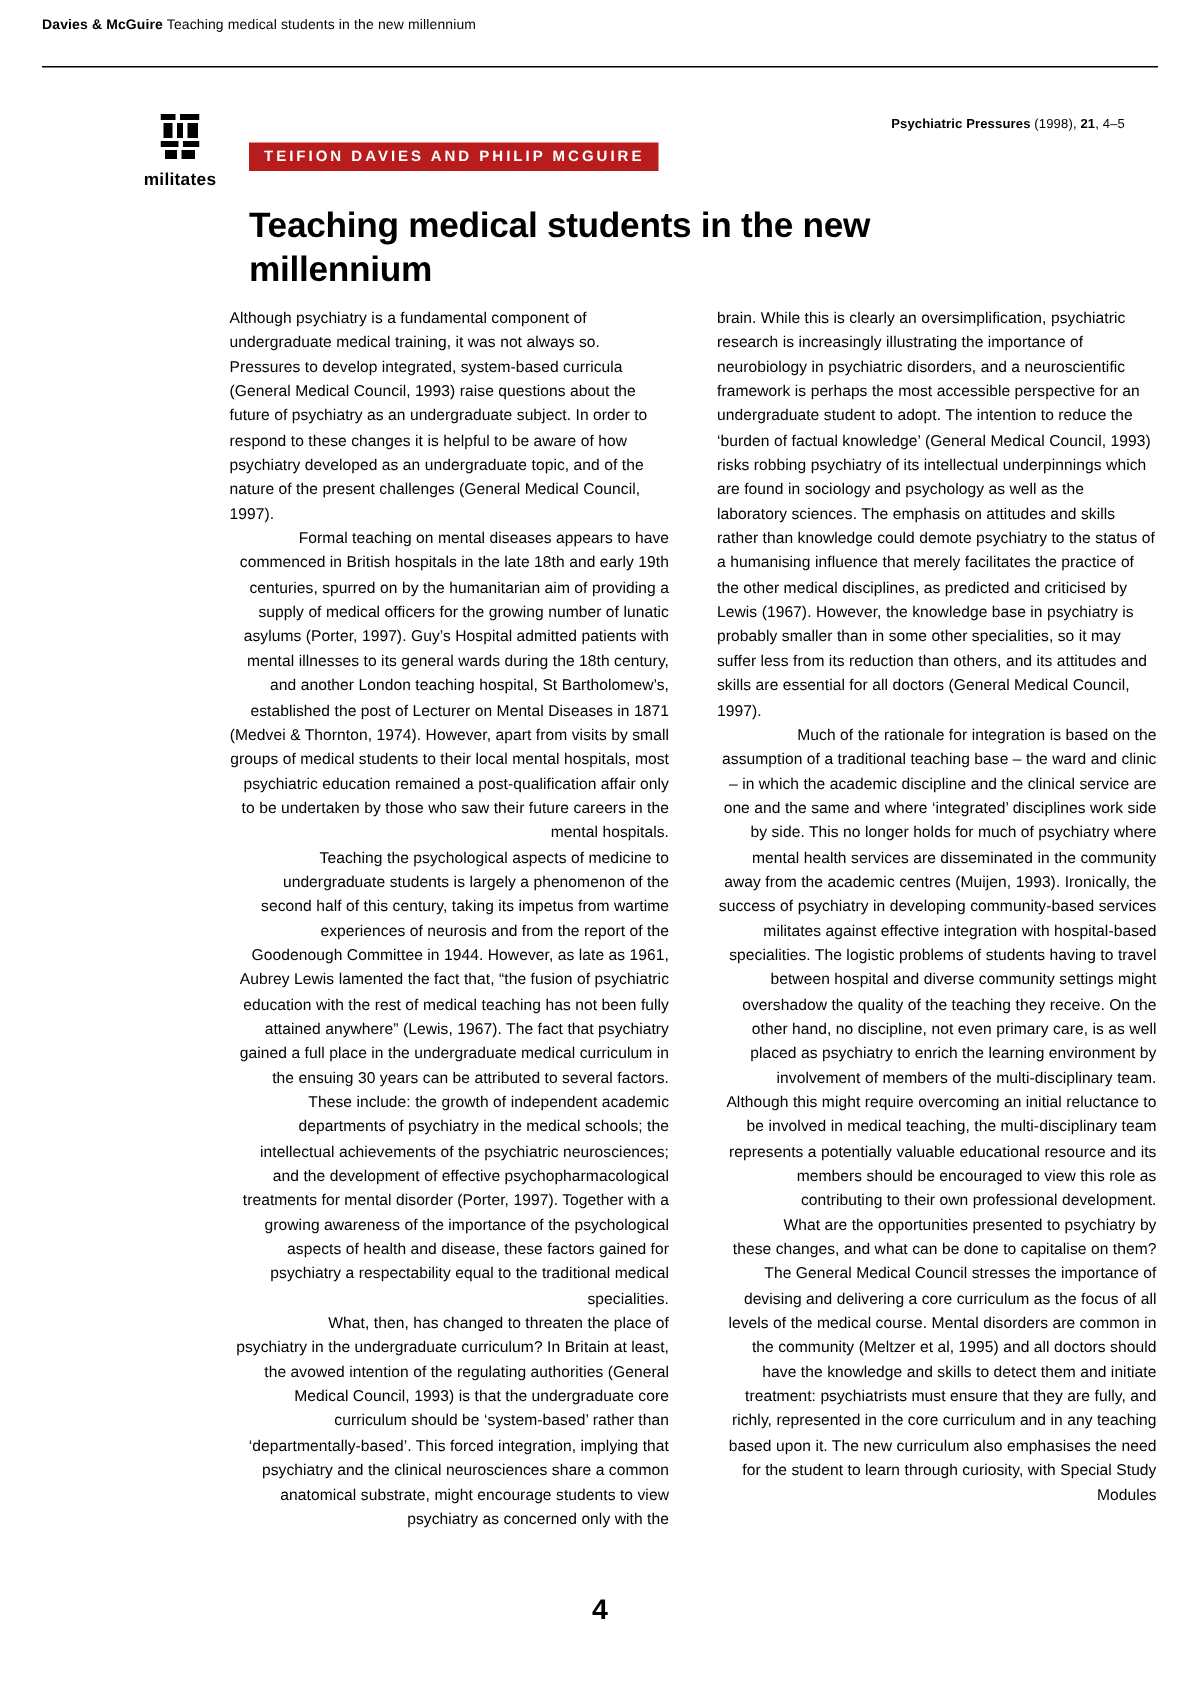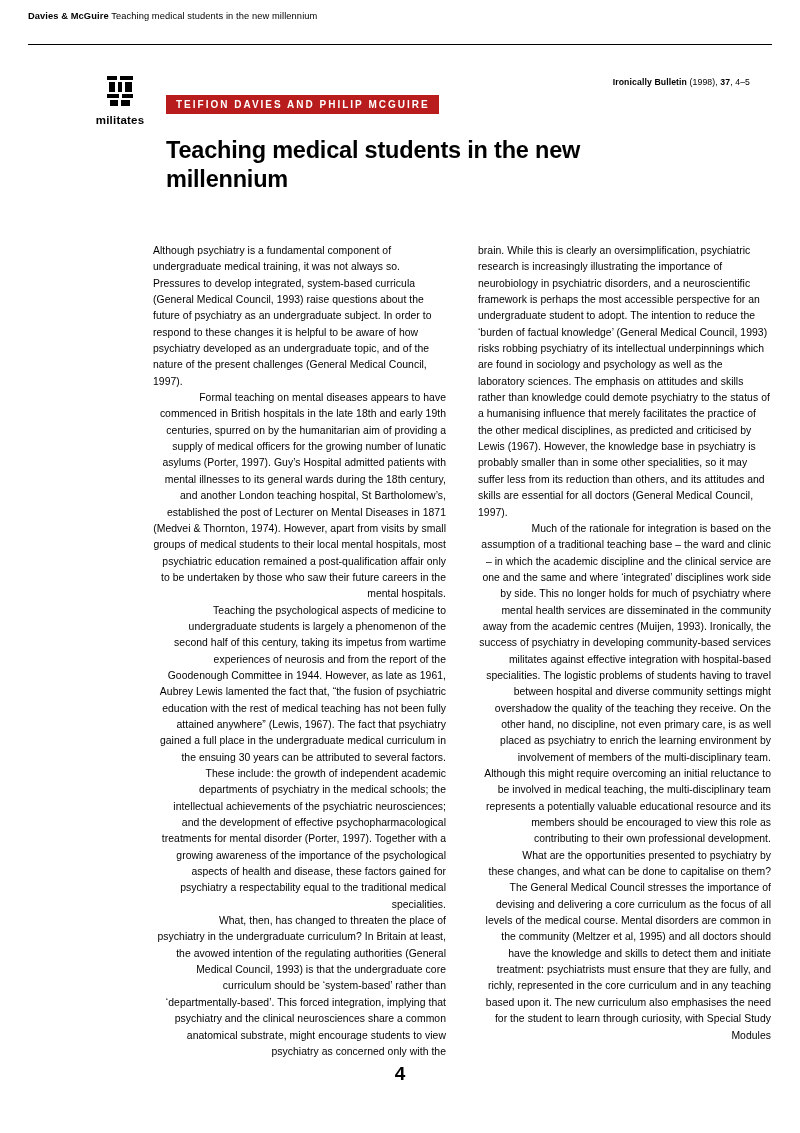--- a/index.html
+++ b/index.html
@@ -112,21 +112,20 @@
     height: 830px;
     display: flex;
     gap: 32px;
   }
   .col {
     width: 293px;
     font-size: 10.4px;
     line-height: 16.35px;
     text-align: left;
     letter-spacing: 0.05px;
-    margin-top: 38px;
   }
   .col p {
     margin: 0;
   }
   .col p.indent {
     text-indent: 17px;
     text-align: right;
   }
 
   
@@ -145,23 +144,23 @@
 
 <div class="page">
 
   <div class="running-head">
     <span class="authors">Davies &amp; McGuire</span>
     <span class="rh-title">Teaching medical students in the new millennium</span>
   </div>
   <div class="rule-top"></div>
 
   <div class="journal-ref">
-    <span class="jr-name">Ironically Bulletin</span>
+    <span class="jr-name">Psychiatric Pressures</span>
     <span>(1998),</span>
-    <span class="jr-vol">37</span><span>, 4–5</span>
+    <span class="jr-vol">21</span><span>, 4–5</span>
   </div>
 
   <div class="editorial-mark">
     <div class="editorial-glyph">
       <svg width="26" height="30" viewBox="0 0 26 30" xmlns="http://www.w3.org/2000/svg">
         <rect x="0" y="0" width="10" height="4" fill="#000"></rect>
         <rect x="13" y="0" width="13" height="4" fill="#000"></rect>
         <rect x="2" y="6" width="6" height="10" fill="#000"></rect>
         <rect x="11" y="6" width="4" height="10" fill="#000"></rect>
         <rect x="18" y="6" width="7" height="10" fill="#000"></rect>

